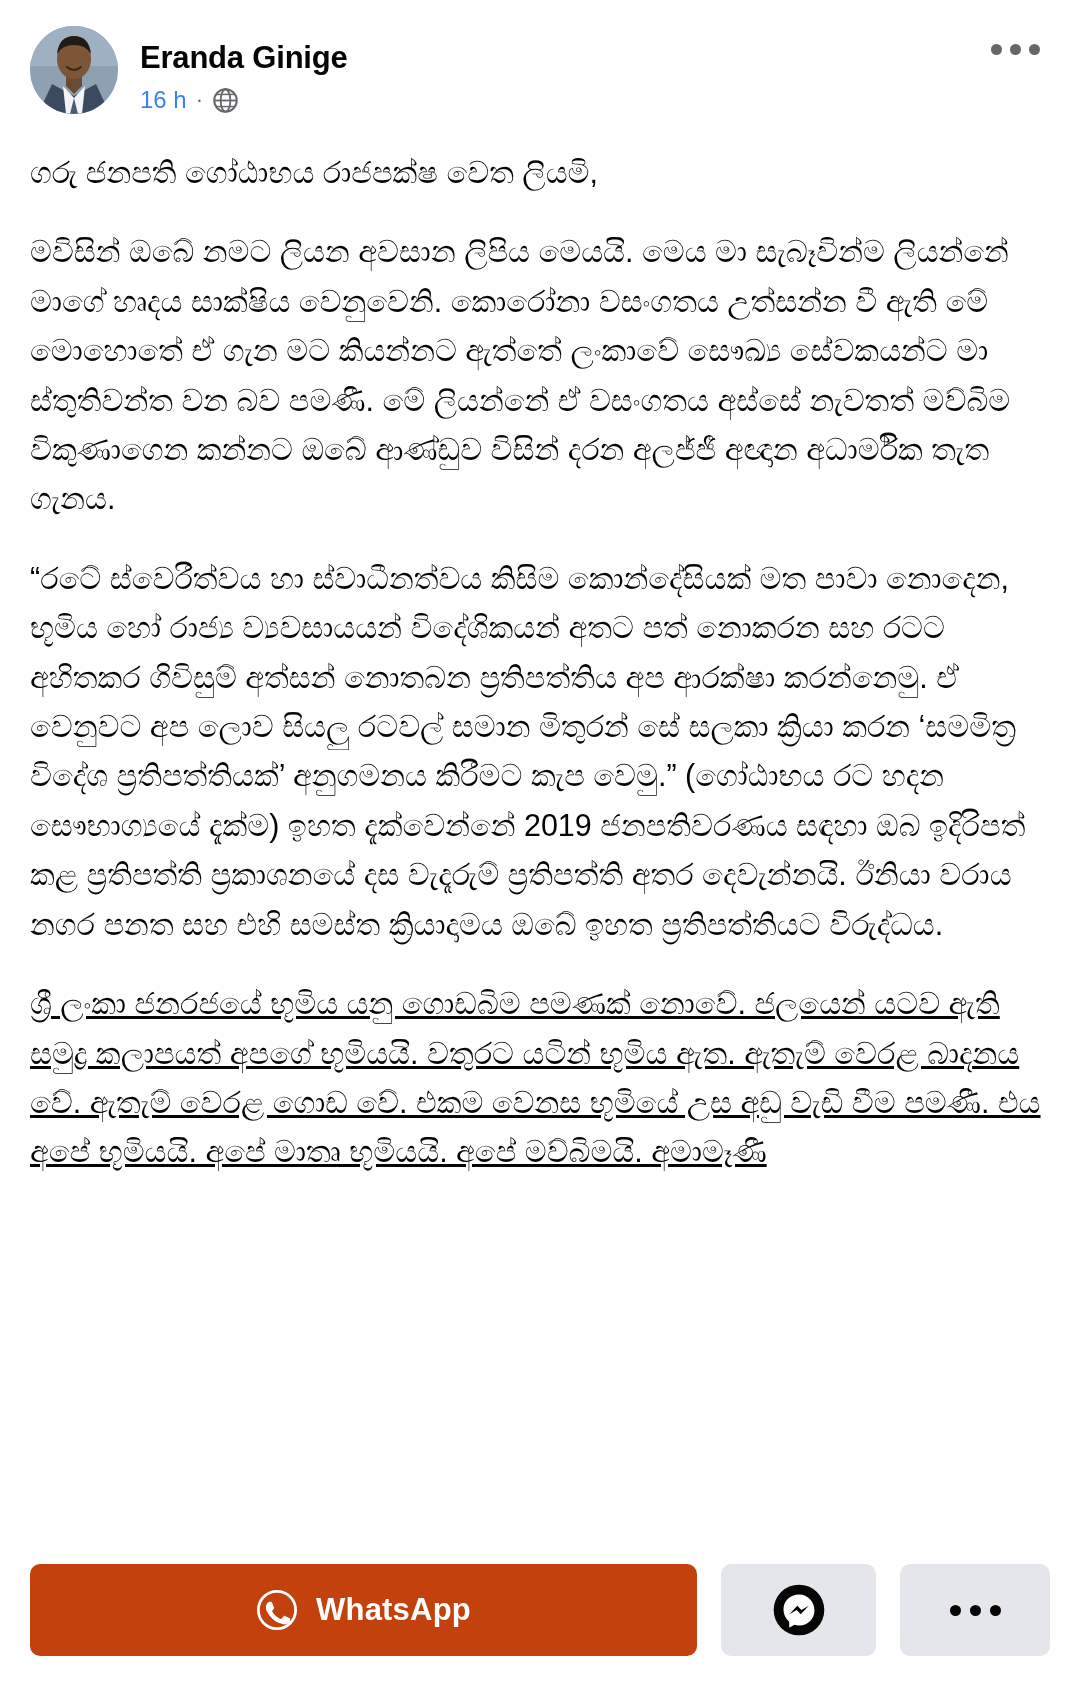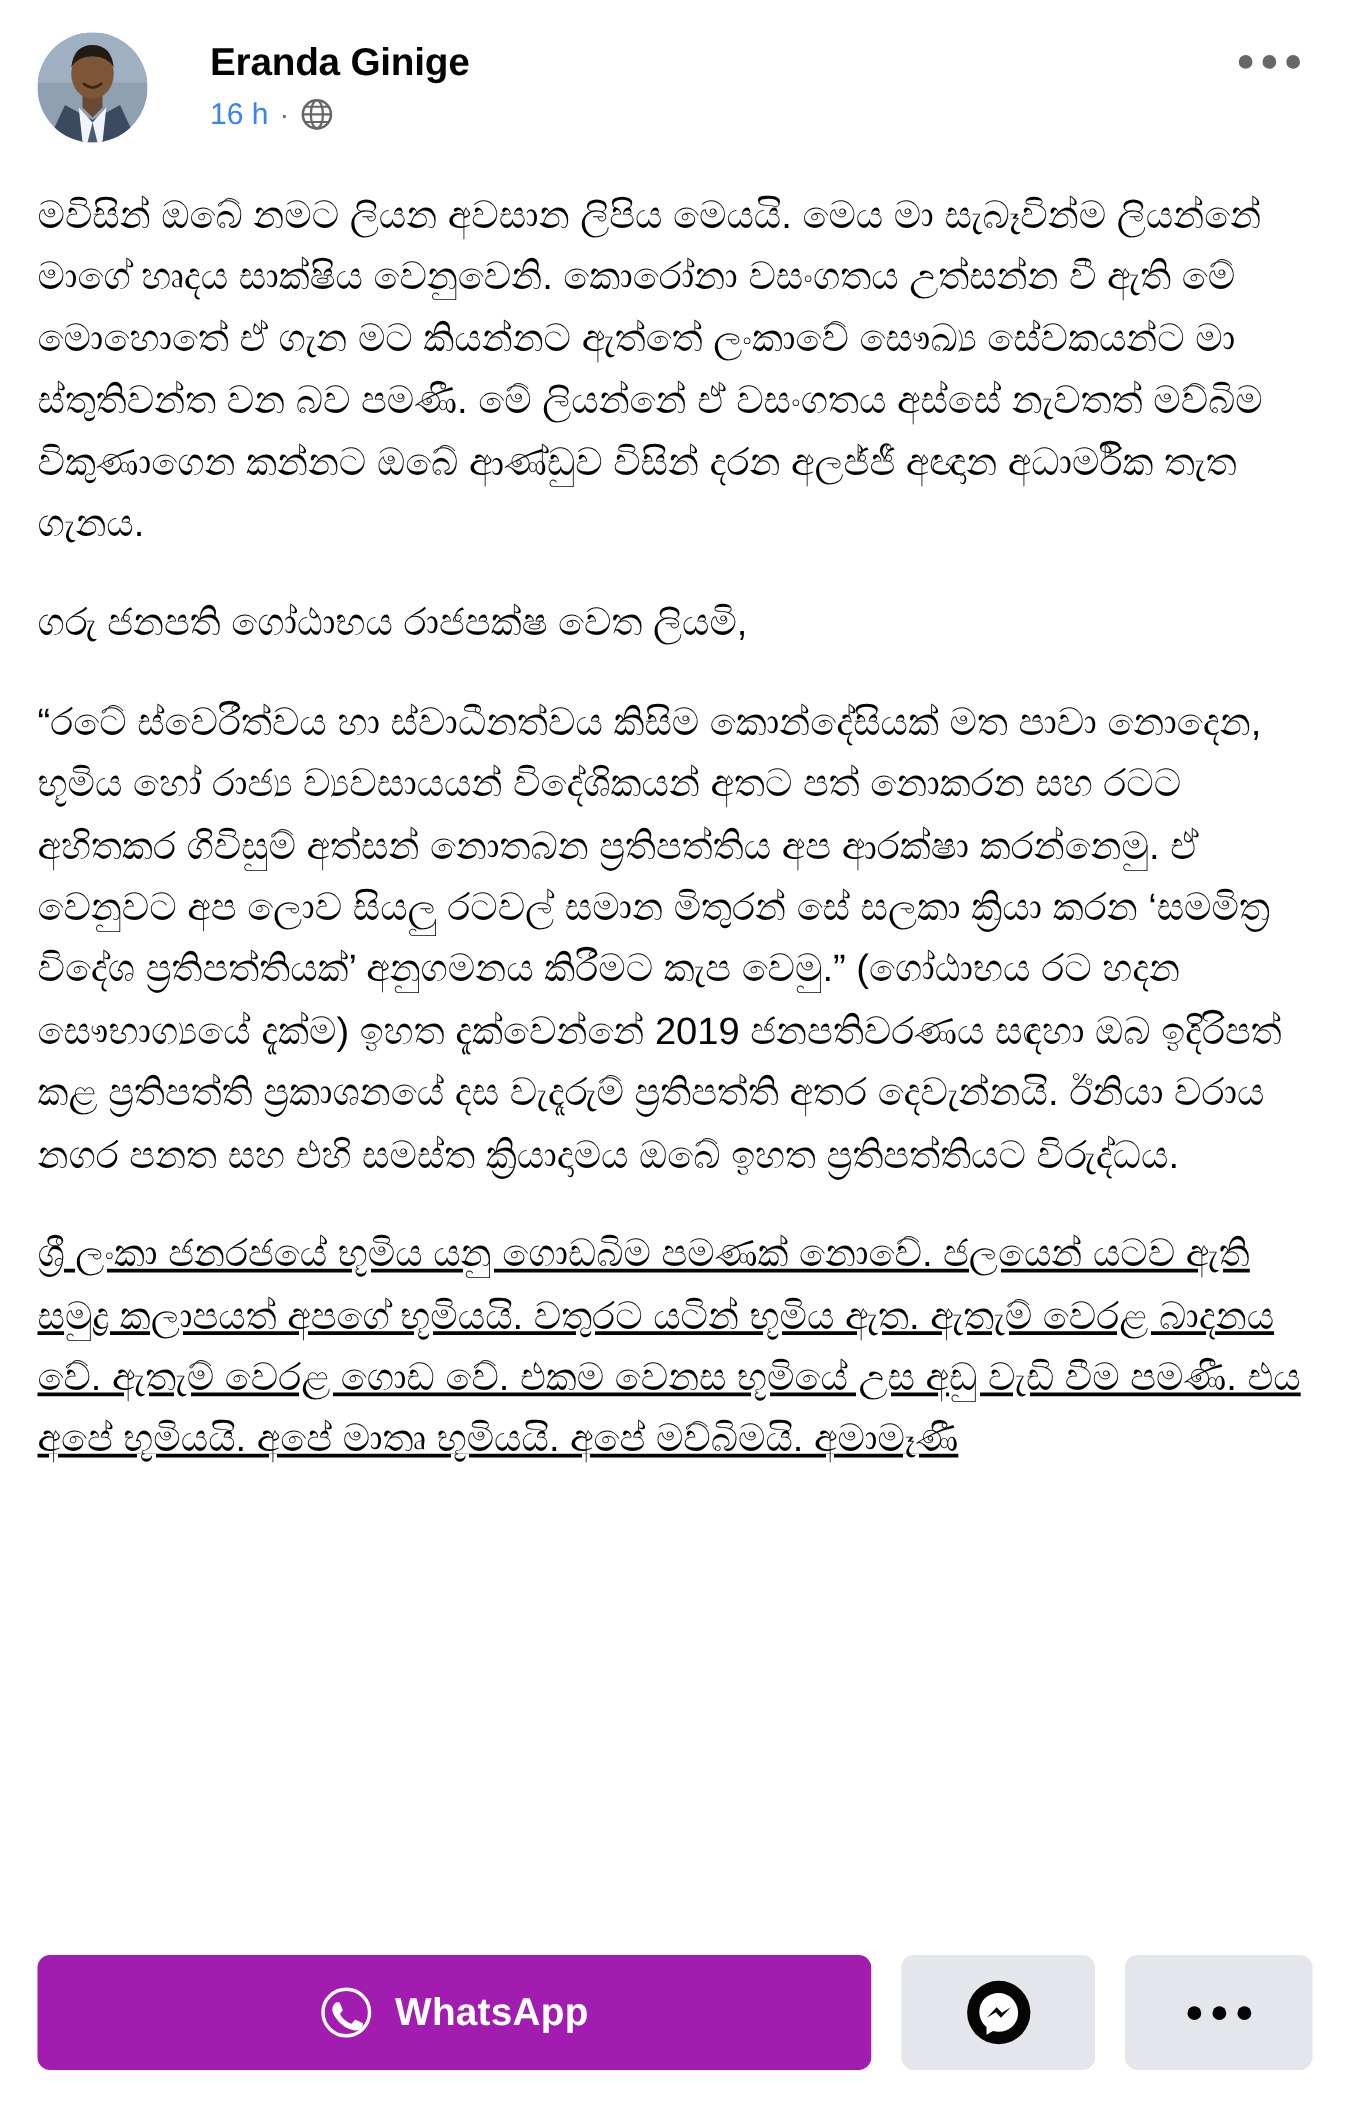--- a/index.html
+++ b/index.html
@@ -15,24 +15,23 @@
     width: 1080px;
     height: 1687px;
     background: #fff;
     display: flex;
     flex-direction: column;
   }
 
   
   .post-header {
     display: flex;
-    align-items: flex-start;
+    align-items: flex-end;
     padding: 26px 30px 8px 30px;
     position: relative;
-    gap: 28px;
   }
   .avatar {
     width: 88px;
     height: 88px;
     border-radius: 50%;
     flex: 0 0 88px;
     overflow: hidden;
     background: #cfd6de;
     position: relative;
   }
@@ -109,21 +108,21 @@
     display: flex;
     align-items: center;
     padding: 0 30px 22px 30px;
     gap: 24px;
     position: relative;
     z-index: 5;
   }
   .whatsapp-btn {
     flex: 1 1 auto;
     height: 92px;
-    background: #a21caf;
+    background: #c2410c;
     border-radius: 10px;
     display: flex;
     align-items: center;
     justify-content: center;
     gap: 18px;
     color: #fff;
     cursor: pointer;
   }
   .whatsapp-btn .wa-label {
     font-size: 31px;
@@ -208,22 +207,22 @@
     </div>
 
     <div class="more-btn">
       <span></span>
       <span></span>
       <span></span>
     </div>
   </div>
 
   <div class="post-body">
+    <p>ගරු ජනපති ගෝඨාභය රාජපක්ෂ වෙත ලියමි,</p>
     <p>මවිසින් ඔබේ නමට ලියන අවසාන ලිපිය මෙයයි. මෙය මා සැබෑවින්ම ලියන්නේ මාගේ හෘදය සාක්ෂිය වෙනුවෙනි. කොරෝනා වසංගතය උත්සන්න වී ඇති මේ මොහොතේ ඒ ගැන මට කියන්නට ඇත්තේ ලංකාවේ සෞඛ්‍ය සේවකයන්ට මා ස්තුතිවන්ත වන බව පමණී. මේ ලියන්නේ ඒ වසංගතය අස්සේ නැවතත් මව්බිම විකුණාගෙන කන්නට ඔබේ ආණ්ඩුව විසින් දරන අලජ්ජී අඥාන අධාර්මික තැත ගැනය.</p>
-    <p>ගරු ජනපති ගෝඨාභය රාජපක්ෂ වෙත ලියමි,</p>
     <p>“රටේ ස්වෙරීත්වය හා ස්වාධීනත්වය කිසිම කොන්දේසියක් මත පාවා නොදෙන, භූමිය හෝ රාජ්‍ය ව්‍යවසායයන් විදේශිකයන් අතට පත් නොකරන සහ රටට අහිතකර ගිවිසුම් අත්සන් නොතබන ප්‍රතිපත්තිය අප ආරක්ෂා කරන්නෙමු. ඒ වෙනුවට අප ලොව සියලු රටවල් සමාන මිතුරන් සේ සලකා ක්‍රියා කරන ‘සමමිත්‍ර විදේශ ප්‍රතිපත්තියක්’ අනුගමනය කිරීමට කැප වෙමු.” (ගෝඨාභය රට හදන සෞභාග්‍යයේ දැක්ම) ඉහත දැක්වෙන්නේ 2019 ජනපතිවරණය සඳහා ඔබ ඉදිරිපත් කළ ප්‍රතිපත්ති ප්‍රකාශනයේ දස වැදෑරුම් ප්‍රතිපත්ති අතර දෙවැන්නයි. ඊනියා වරාය නගර පනත සහ එහි සමස්ත ක්‍රියාදාමය ඔබේ ඉහත ප්‍රතිපත්තියට විරුද්ධය.</p>
     <p>ශ්‍රී ලංකා ජනරජයේ භූමිය යනු ගොඩබිම පමණක් නොවේ. ජලයෙන් යටව ඇති සමුද්‍ර කලාපයත් අපගේ භූමියයි. වතුරට යටින් භූමිය ඇත. ඇතැම් වෙරළ බාදනය වේ. ඇතැම් වෙරළ ගොඩ වේ. එකම වෙනස භූමියේ උස අඩු වැඩි වීම පමණී. එය අපේ භූමියයි. අපේ මාතෘ භූමියයි. අපේ මව්බිමයි. අමාමෑණී</p>
   </div>
 
   <div class="action-bar">
     <div class="whatsapp-btn">
       <span class="wa-icon">
         <svg viewBox="0 0 32 32" width="42" height="42" xmlns="http://www.w3.org/2000/svg">
           <circle cx="16" cy="16" r="14.2" fill="none" stroke="#ffffff" stroke-width="2.1"></circle>
           <path d="M12.3 10.6c-.35-.8-.72-.82-1.05-.83h-.9c-.3 0-.8.12-1.22.58-.42.46-1.6 1.56-1.6 3.8s1.64 4.4 1.87 4.7c.23.3 3.17 5.07 7.83 6.9 3.87 1.52 4.66 1.22 5.5 1.14.84-.07 2.7-1.1 3.09-2.17.38-1.07.38-1.98.27-2.17-.12-.19-.42-.3-.9-.53-.46-.23-2.7-1.33-3.12-1.48-.42-.16-.72-.23-1.03.23-.3.46-1.18 1.48-1.44 1.78-.27.3-.53.34-.99.11-.46-.23-1.93-.71-3.68-2.27-1.36-1.21-2.28-2.71-2.54-3.17-.27-.46-.03-.7.2-.93.2-.2.46-.53.68-.8.23-.27.3-.46.46-.76.15-.3.07-.57-.04-.8-.11-.23-1-2.48-1.38-3.33z" fill="#ffffff"></path>

